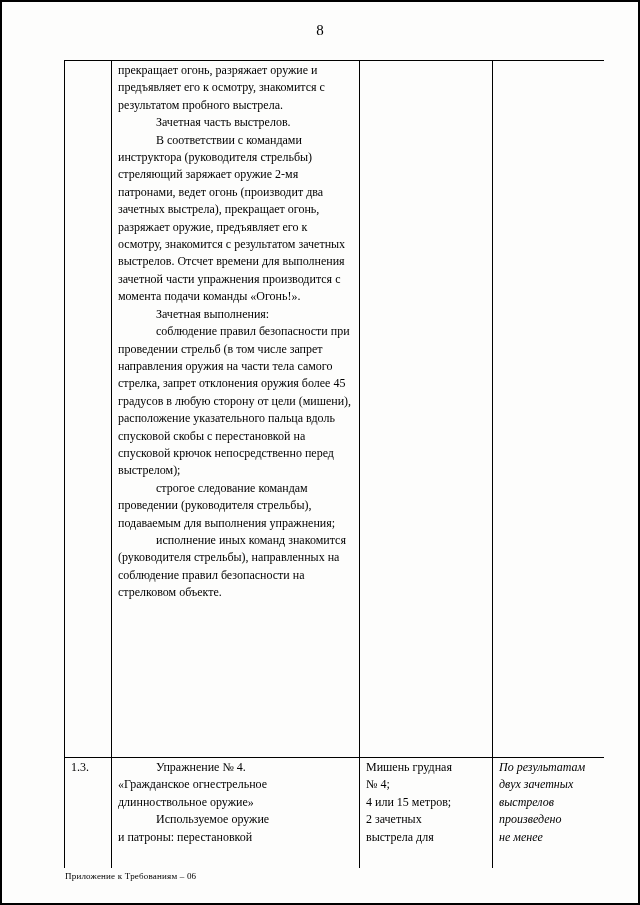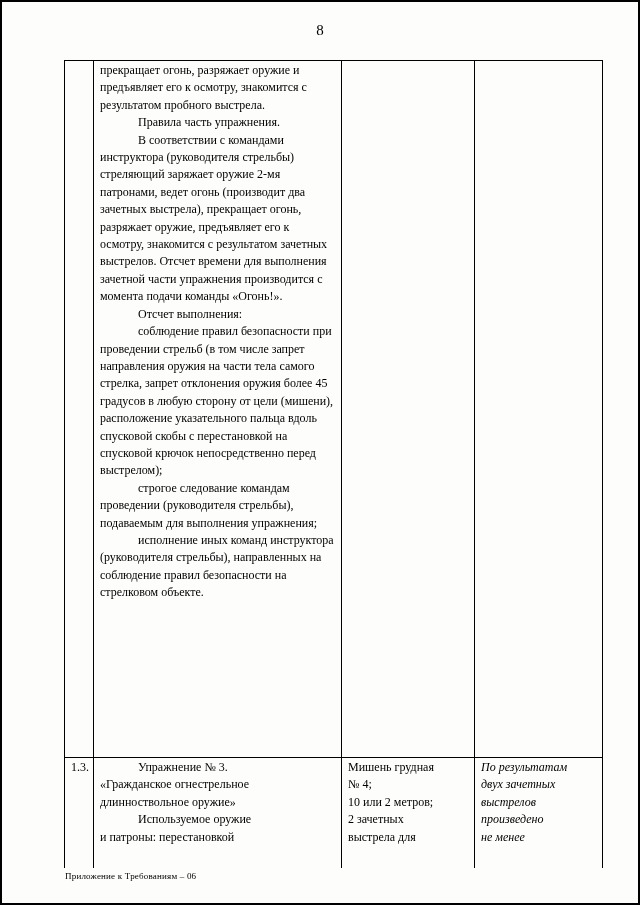--- a/index.html
+++ b/index.html
@@ -41,21 +41,21 @@
   }
   table.doc td {
     border: 1px solid #000;
     vertical-align: top;
     font-size: 12px;
     line-height: 17.4px;
     padding: 1px 5px 0 6px;
     box-sizing: border-box;
     overflow: hidden;
   }
-  td.col-num   { width: 29px; padding-left: 4px; padding-right: 2px; }
+  td.col-num   { width: 47px; padding-left: 4px; padding-right: 2px; }
   td.col-desc  { width: 248px; }
   td.col-target{ width: 133px; }
   td.col-result{ width: 128px; font-style: italic; }
   tr.row-main td { height: 697px; }
   tr.row-13 td   { height: 140px; }
   .col-desc p {
     margin: 0;
     white-space: pre-line;
   }
   .col-desc p.indent { text-indent: 38px; }
@@ -76,42 +76,42 @@
   <div class="page-number">8</div>
 
   <div class="table-clip">
     <table class="doc">
 
       <tbody>
           <tr class="row-main">
         <td class="col-num"></td>
         <td class="col-desc">
           <p>прекращает огонь, разряжает оружие и предъявляет его к осмотру, знакомится с результатом пробного выстрела.</p>
-          <p class="indent">Правила часть упражнения.</p>
+          <p class="indent">Зачетная часть выстрелов.</p>
           <p class="indent">В соответствии с командами инструктора (руководителя стрельбы) стреляющий заряжает оружие 2-мя патронами, ведет огонь (производит два зачетных выстрела), прекращает огонь, разряжает оружие, предъявляет его к осмотру, знакомится с результатом зачетных выстрелов. Отсчет времени для выполнения зачетной части упражнения производится с момента подачи команды «Огонь!».</p>
-          <p class="indent">Отсчет выполнения:</p>
+          <p class="indent">Зачетная выполнения:</p>
           <p class="indent">соблюдение правил безопасности при проведении стрельб (в том числе запрет направления оружия на части тела самого стрелка, запрет отклонения оружия более 45 градусов в любую сторону от цели (мишени), расположение указательного пальца вдоль спусковой скобы с перестановкой на спусковой крючок непосредственно перед выстрелом);</p>
           <p class="indent">строгое следование командам проведении (руководителя стрельбы), подаваемым для выполнения упражнения;</p>
-          <p class="indent">исполнение иных команд инструктора (руководителя стрельбы), направленных на соблюдение правил безопасности на стрелковом объекте.</p>
+          <p class="indent">исполнение иных команд знакомится (руководителя стрельбы), направленных на соблюдение правил безопасности на стрелковом объекте.</p>
         </td>
         <td class="col-target cell-pre"></td>
         <td class="col-result cell-pre"></td>
       </tr>
 
       <tr class="row-13">
         <td class="col-num">1.3.</td>
         <td class="col-desc">
-          <p class="indent">Упражнение № 3.
+          <p class="indent">Упражнение № 4.
 «Гражданское огнестрельное длинноствольное оружие»</p>
           <p class="indent">Используемое оружие
 и патроны: перестановкой</p>
         </td>
         <td class="col-target cell-pre">Мишень грудная
 № 4;
-10 или 2 метров;
+4 или 15 метров;
 2 зачетных
 выстрела для</td>
         <td class="col-result cell-pre">По результатам
 двух зачетных
 выстрелов
 произведено
 не менее</td>
       </tr>
 
     </tbody>

